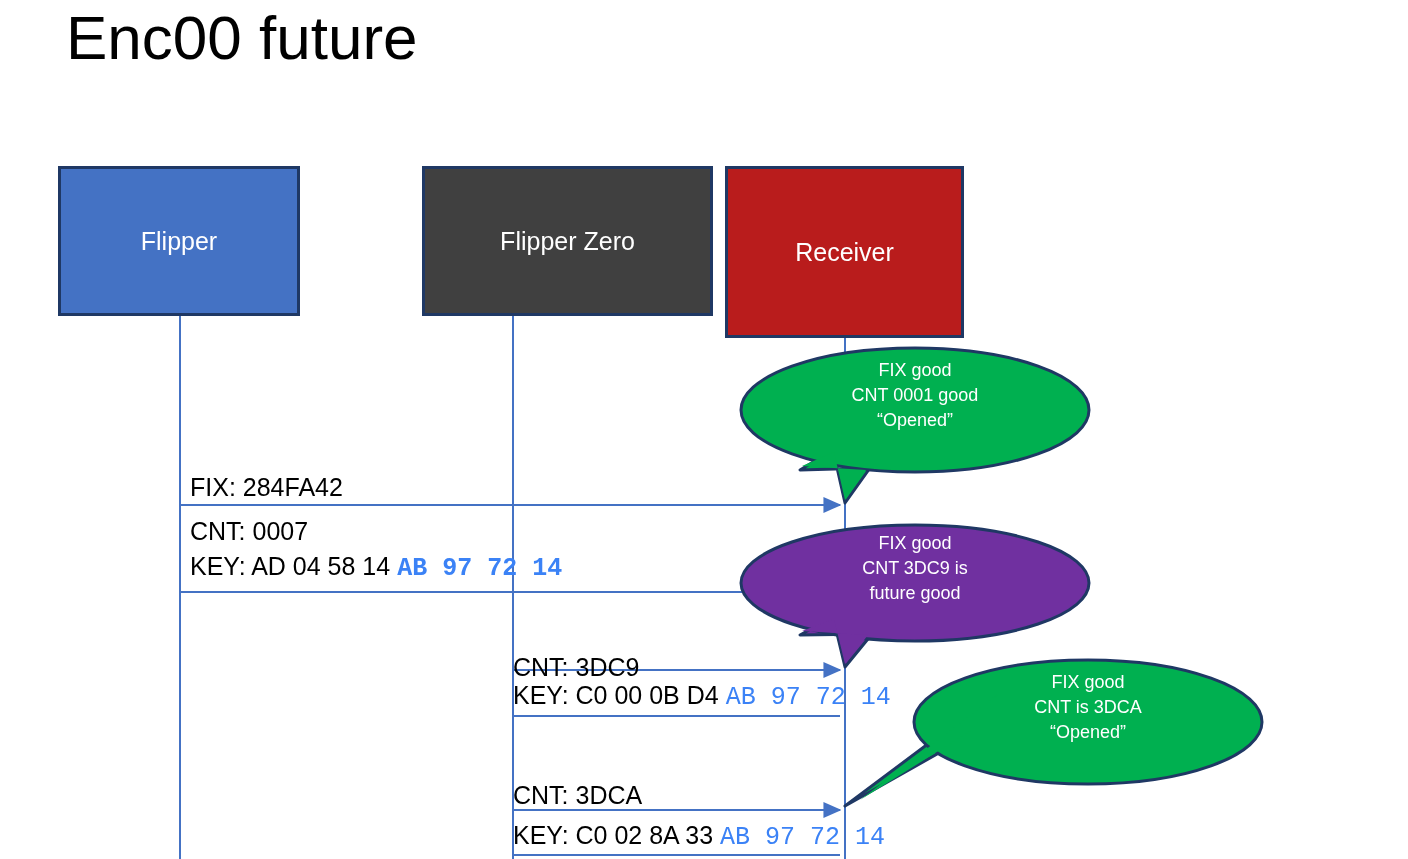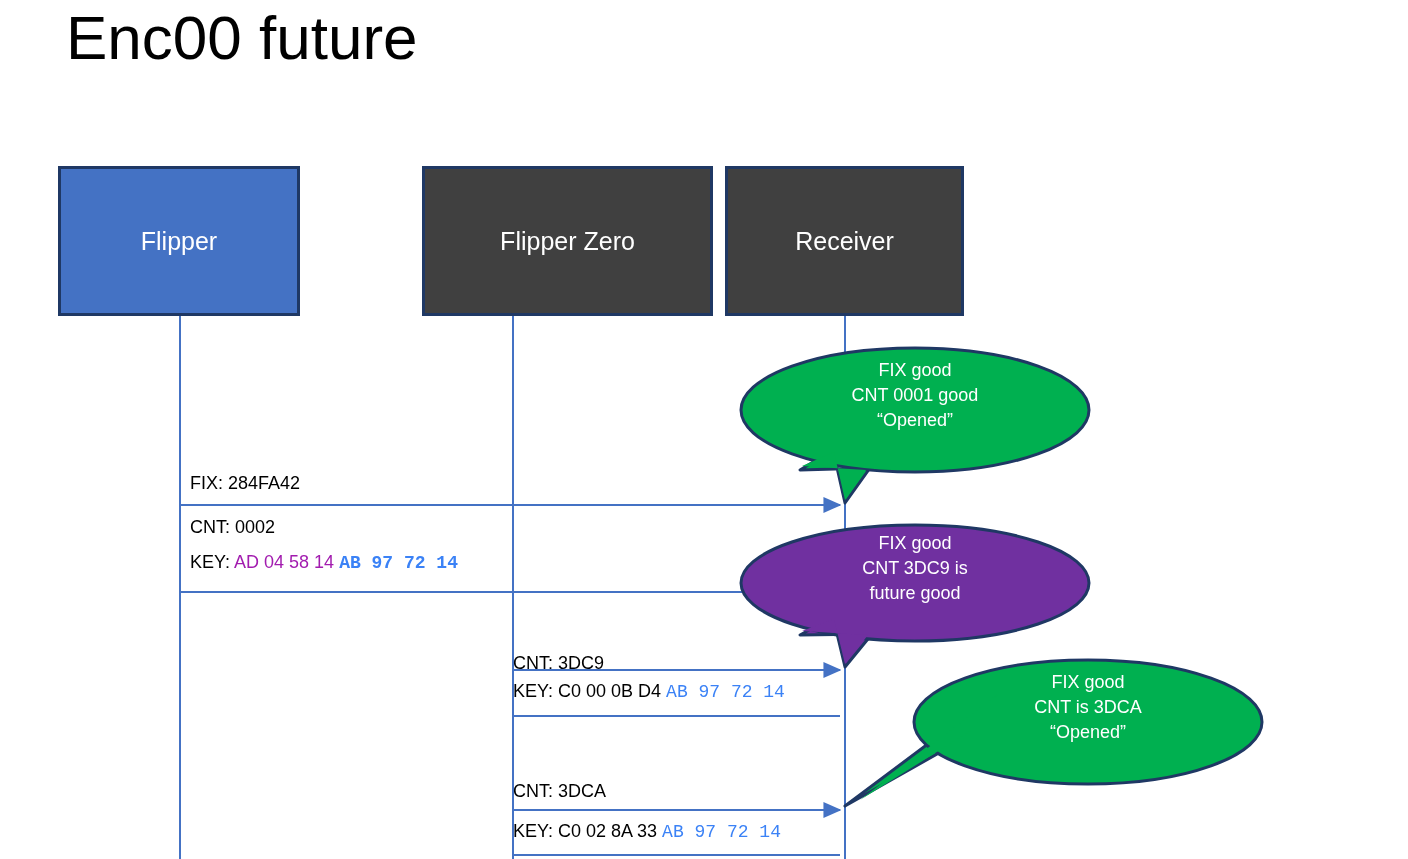--- a/index.html
+++ b/index.html
@@ -44,30 +44,30 @@
     justify-content: center;
   }
   .actor-label {
     color: #ffffff;
     font-size: 25px;
     font-weight: 400;
     white-space: nowrap;
   }
   #box-remote   { left: 58px;  top: 166px; width: 242px; height: 150px; background: #4472C4; }
   #box-flipper  { left: 392px; top: 166px; width: 291px; height: 150px; background: #404040; margin-left: 30px; }
-  #box-receiver { left: 725px; top: 166px; width: 239px; height: 150px; background: #404040; }
+  #box-receiver { left: 725px; top: 166px; width: 239px; height: 172px; background: #b91c1c; }
 
   .msg-label {
     position: absolute;
-    font-size: 18px;
+    font-size: 25px;
     color: #000000;
     white-space: nowrap;
     line-height: 1.18;
   }
-  .red   { color: #a21caf; }
+  .red   { color: #000000; }
   .green { color: #3b82f6; font-family: Liberation Mono, monospace; }
   .bold  { font-weight: 700; }
 
   .bubble-text {
     position: absolute;
     color: #ffffff;
     font-size: 18px;
     text-align: center;
     line-height: 1.38;
     white-space: nowrap;
@@ -124,21 +124,21 @@
   </div>
   <div class="actor-box" id="box-flipper">
     <span class="actor-label">Flipper Zero</span>
   </div>
   <div class="actor-box" id="box-receiver">
     <span class="actor-label">Receiver</span>
   </div>
 
   <div class="msg-label" style="left:190px; top:473px;">FIX: 284FA42</div>
 
-  <div class="msg-label" style="left:190px; top:517px;">CNT: 0002</div>
+  <div class="msg-label" style="left:190px; top:517px;">CNT: 0007</div>
 
   <div class="msg-label" style="left:190px; top:552px;">
     <span>KEY: </span><span class="red">AD 04 58 14</span><span> </span><span class="green bold">AB 97 72 14</span>
   </div>
 
   <div class="msg-label" style="left:513px; top:641px;margin-top:12px;">CNT: 3DC9</div>
 
   <div class="msg-label" style="left:513px; top:681px;">
     <span>KEY: C0 00 0B D4 </span><span class="green">AB 97 72 14</span>
   </div>

